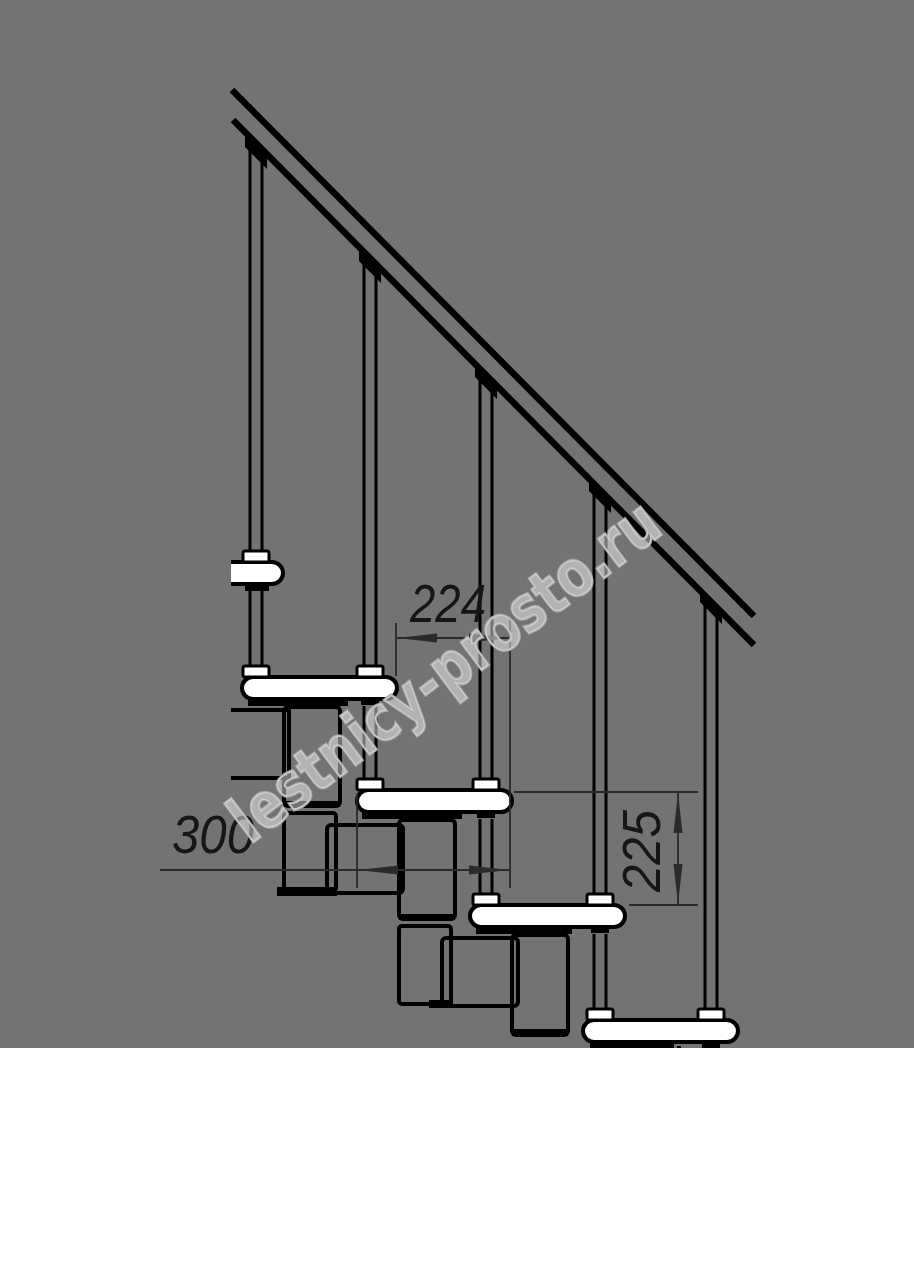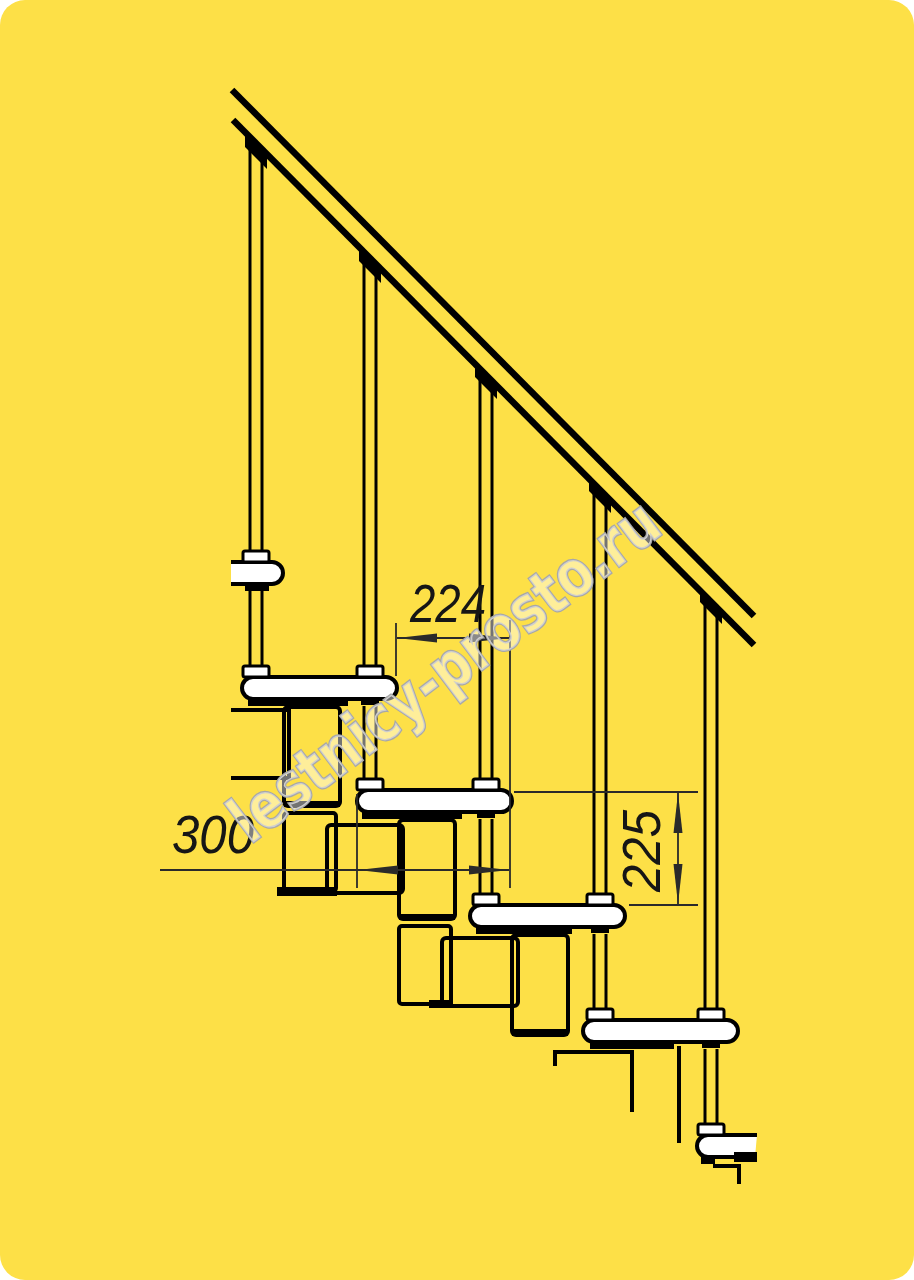--- a/index.html
+++ b/index.html
@@ -1,17 +1,17 @@
 <!DOCTYPE html>
 <html><head>
 <meta charset="utf-8">
 <style>
   html,body{margin:0;padding:0;background:#ffffff;}
-  .page{position:relative;width:914px;height:1280px;background:#fde047;overflow:hidden;
-        font-family:"Liberation Sans",sans-serif;border-radius:25px;}
+  .page{position:relative;width:914px;height:1048px;background:#737373;overflow:hidden;
+        font-family:"Liberation Sans",sans-serif;}
   svg{position:absolute;left:0;top:0;}
   .dim-text{font-family:"Liberation Sans",sans-serif;font-style:italic;font-weight:400;
             font-size:54px;fill:#161616;}
   .wm{font-family:"DejaVu Sans",sans-serif;font-weight:bold;font-size:64px;
       fill:rgba(255,255,255,0.45);stroke:#a8a8a8;stroke-width:2.6px;paint-order:stroke;}
 </style>
 </head>
 <body>
 
 <div class="page">

